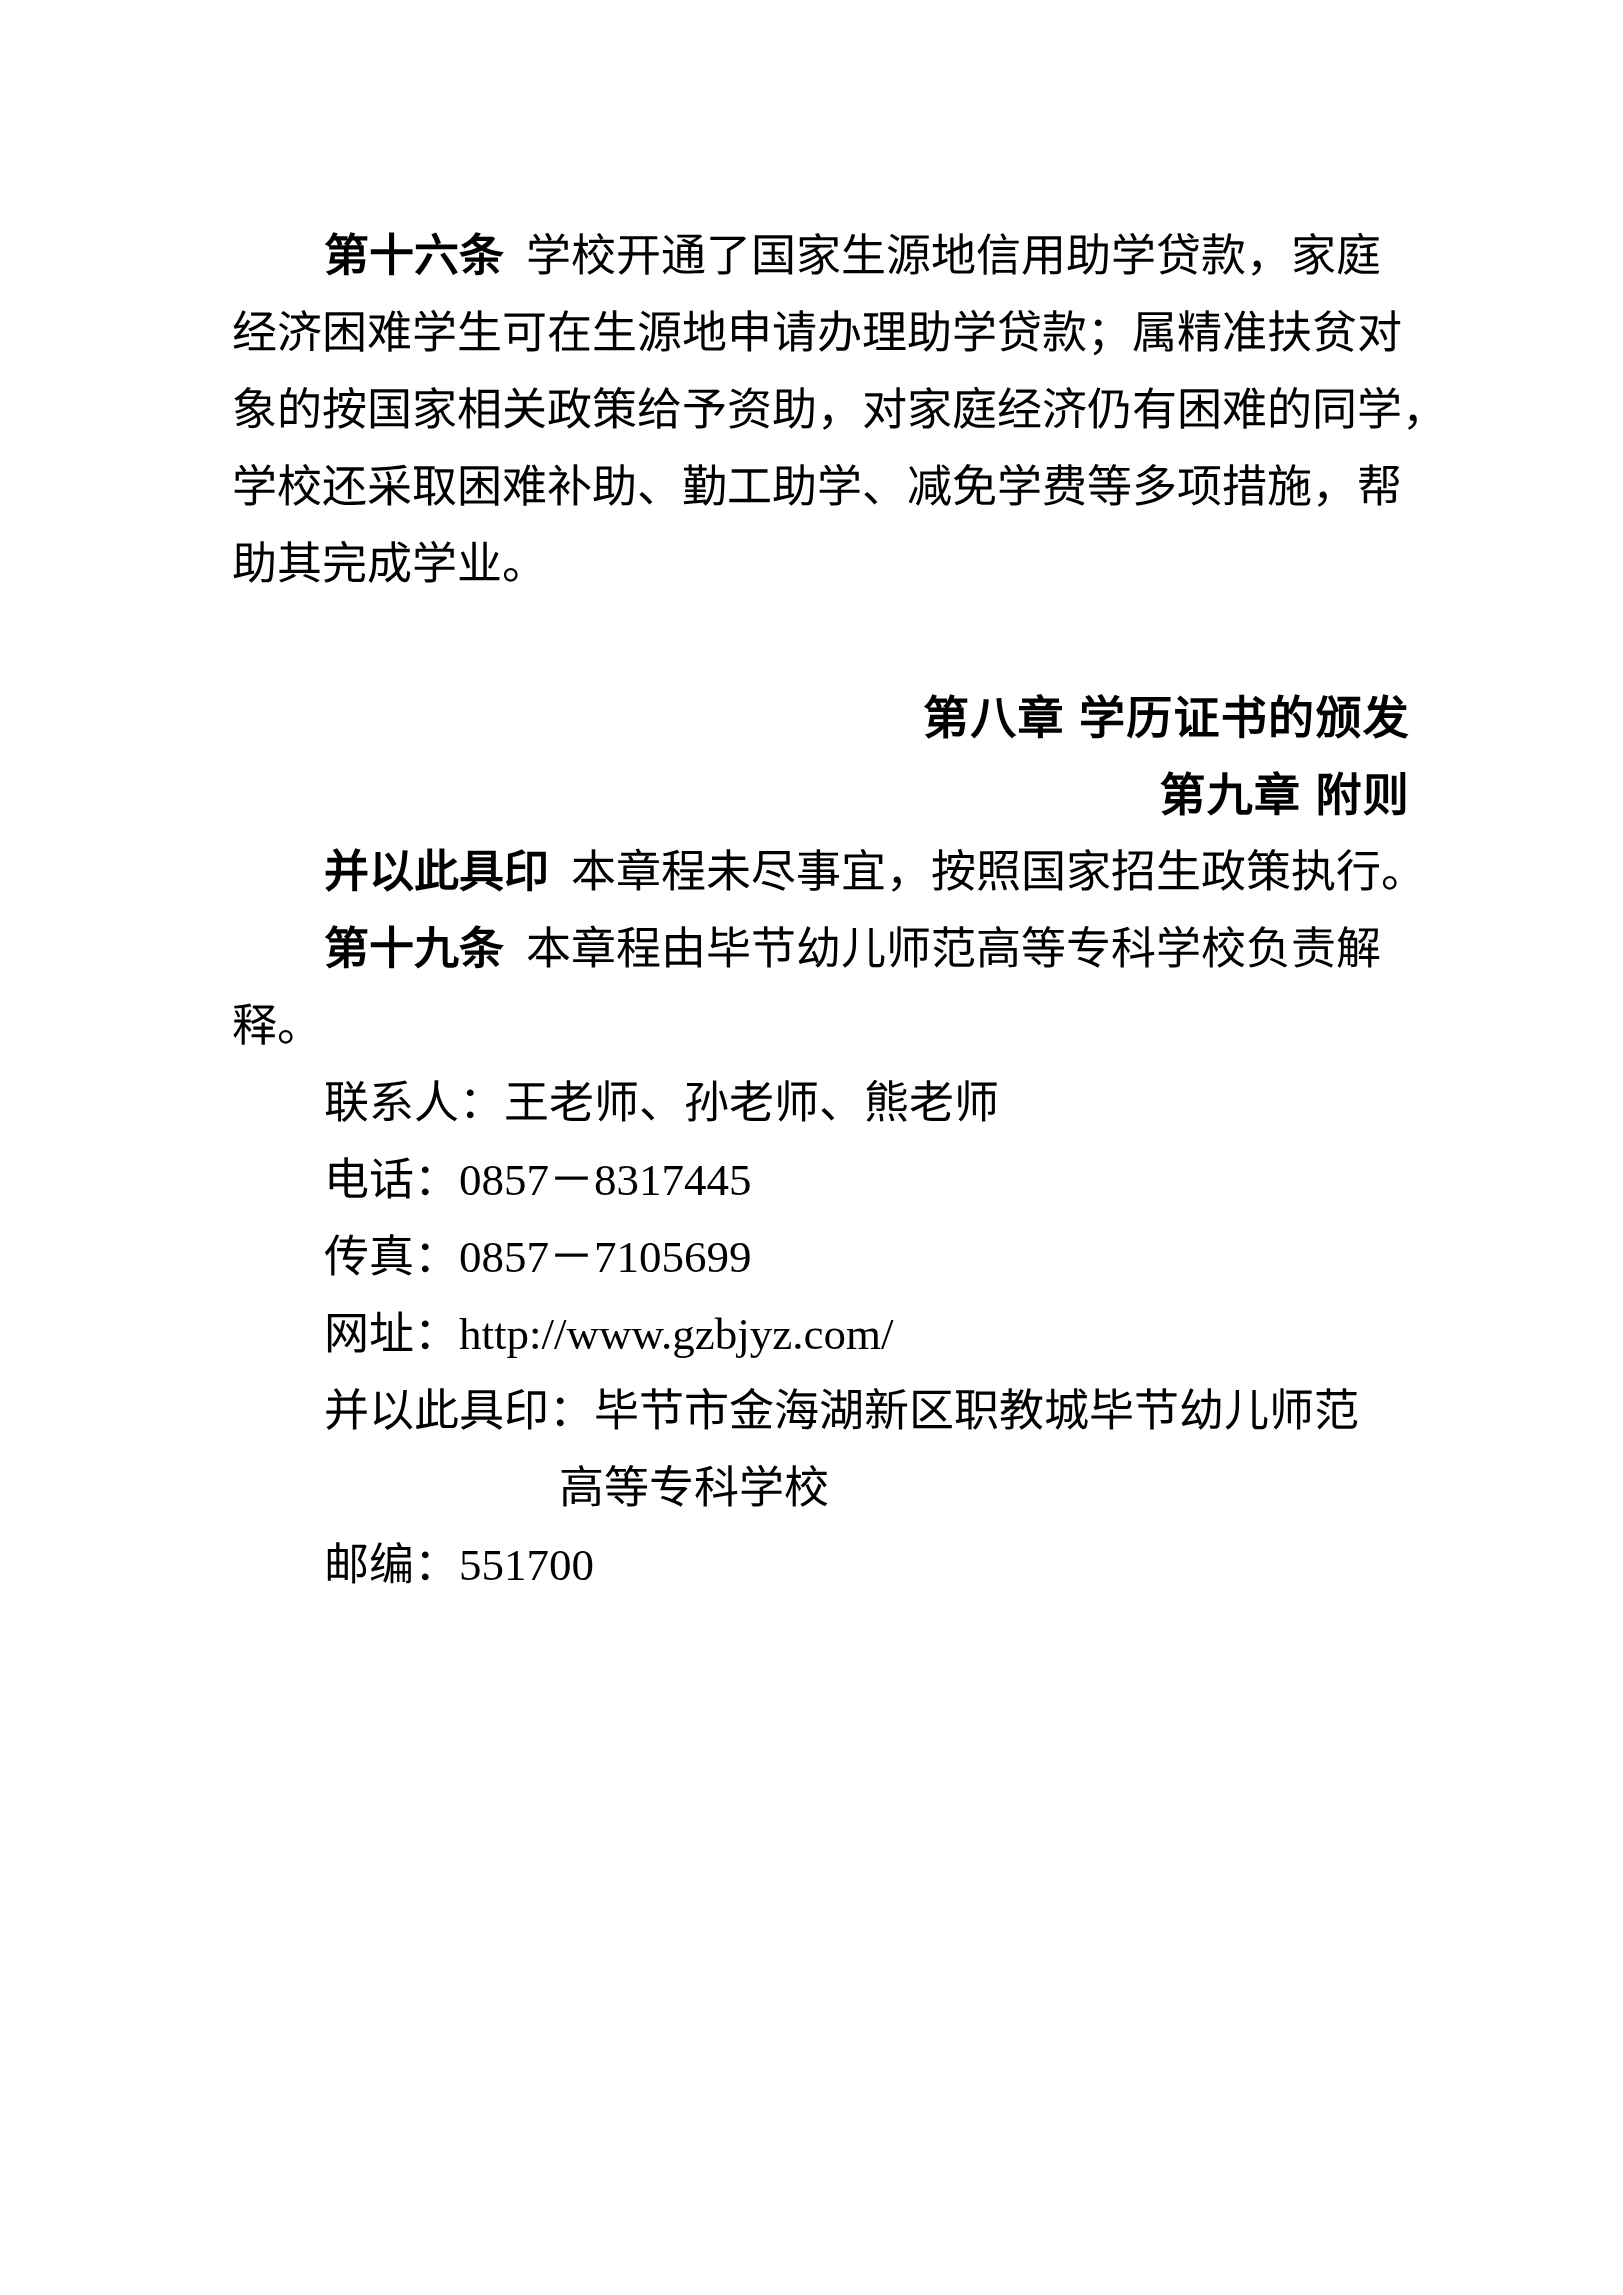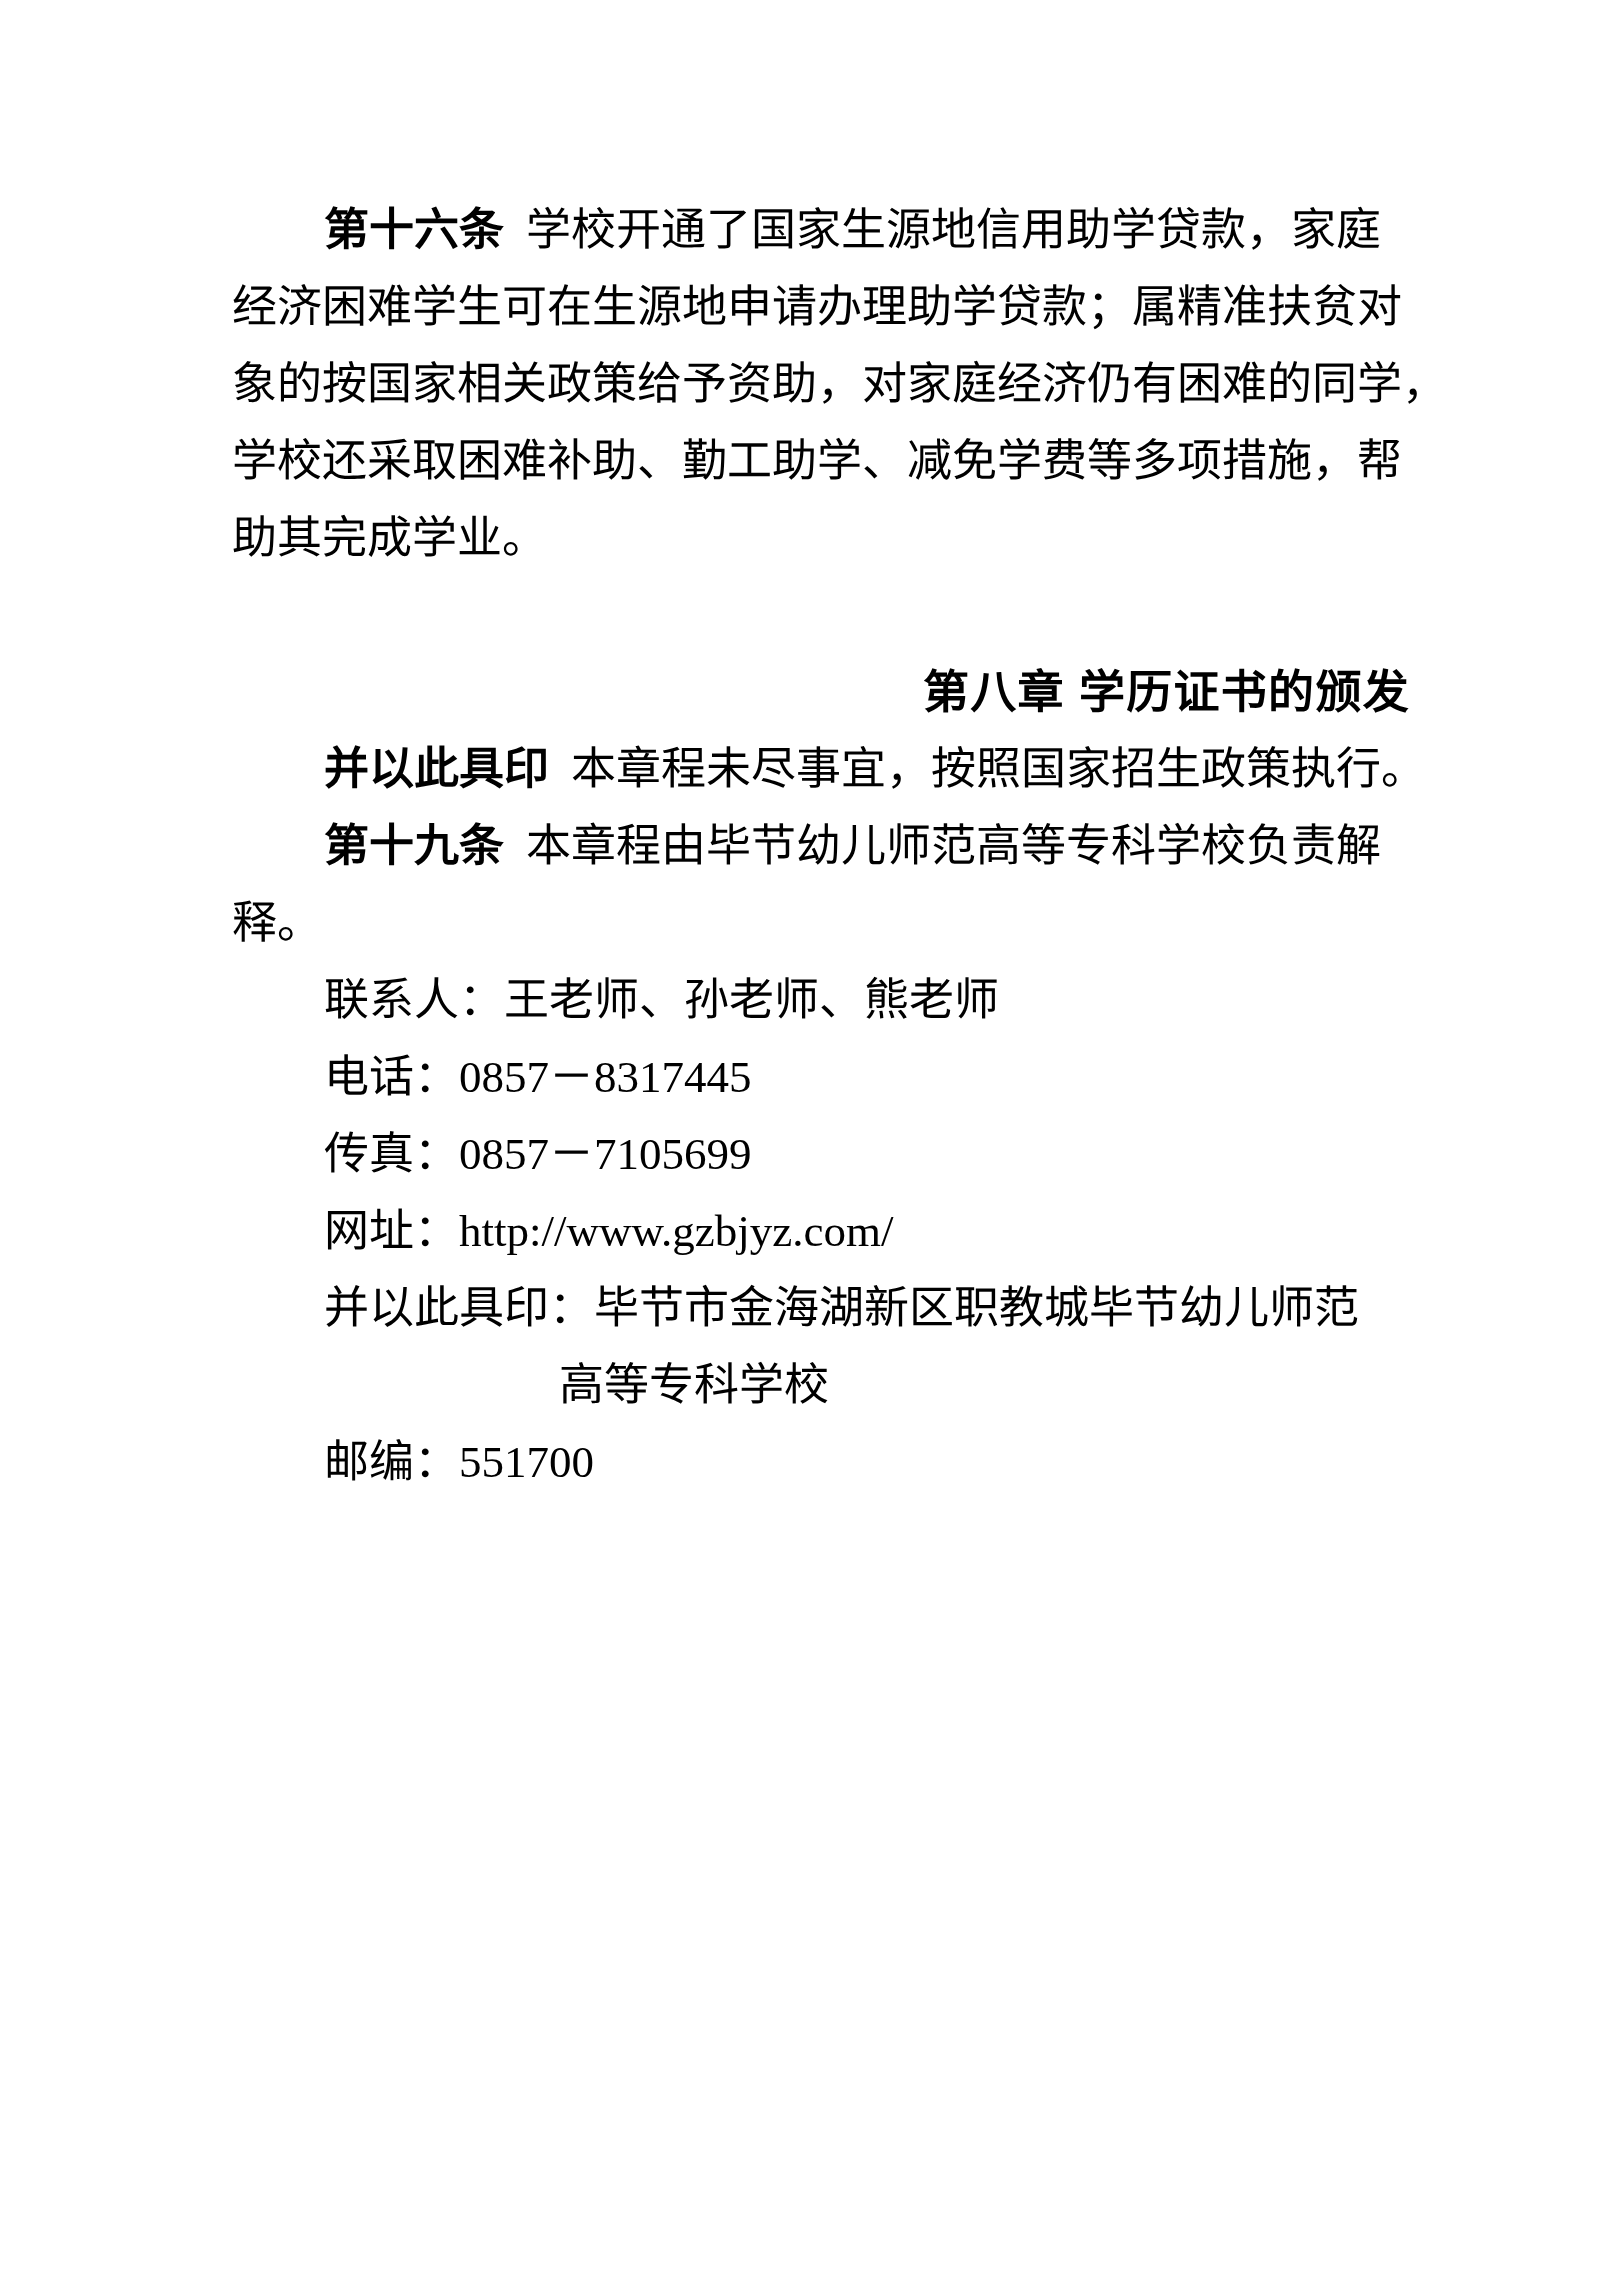--- a/index.html
+++ b/index.html
@@ -11,21 +11,21 @@
     width: 1623px;
     height: 2295px;
     background: #ffffff;
     color: #000000;
     font-family: "Liberation Serif", "DejaVu Serif", serif;
     overflow: hidden;
   }
   .content {
     position: absolute;
     left: 232px;
-    top: 192px;
+    top: 218px;
     width: 1178px;
     font-size: 45px;
     line-height: 77px;
   }
   p { margin: 0; }
   .line {
     display: block;
     white-space: nowrap;
     line-height: 77px;
   }
@@ -56,20 +56,21 @@
     <span class="line indent"><b class="num">第十六条</b><span>学校开通了国家生源地信用助学贷款，家庭</span></span>
     <span class="line">经济困难学生可在生源地申请办理助学贷款；属精准扶贫对</span>
     <span class="line">象的按国家相关政策给予资助，对家庭经济仍有困难的同学，</span>
     <span class="line">学校还采取困难补助、勤工助学、减免学费等多项措施，帮</span>
     <span class="line">助其完成学业。</span>
   </p>
 
   <h2 class="chapter gap-before">第八章 学历证书的颁发</h2>
 
 
+  <h2 class="chapter">第九章 附则</h2>
 
   <p>
     <span class="line indent"><b class="num">并以此具印</b><span>本章程未尽事宜，按照国家招生政策执行。</span></span>
   </p>
 
   <p>
     <span class="line indent"><b class="num">第十九条</b><span>本章程由毕节幼儿师范高等专科学校负责解</span></span>
     <span class="line">释。</span>
   </p>
 

